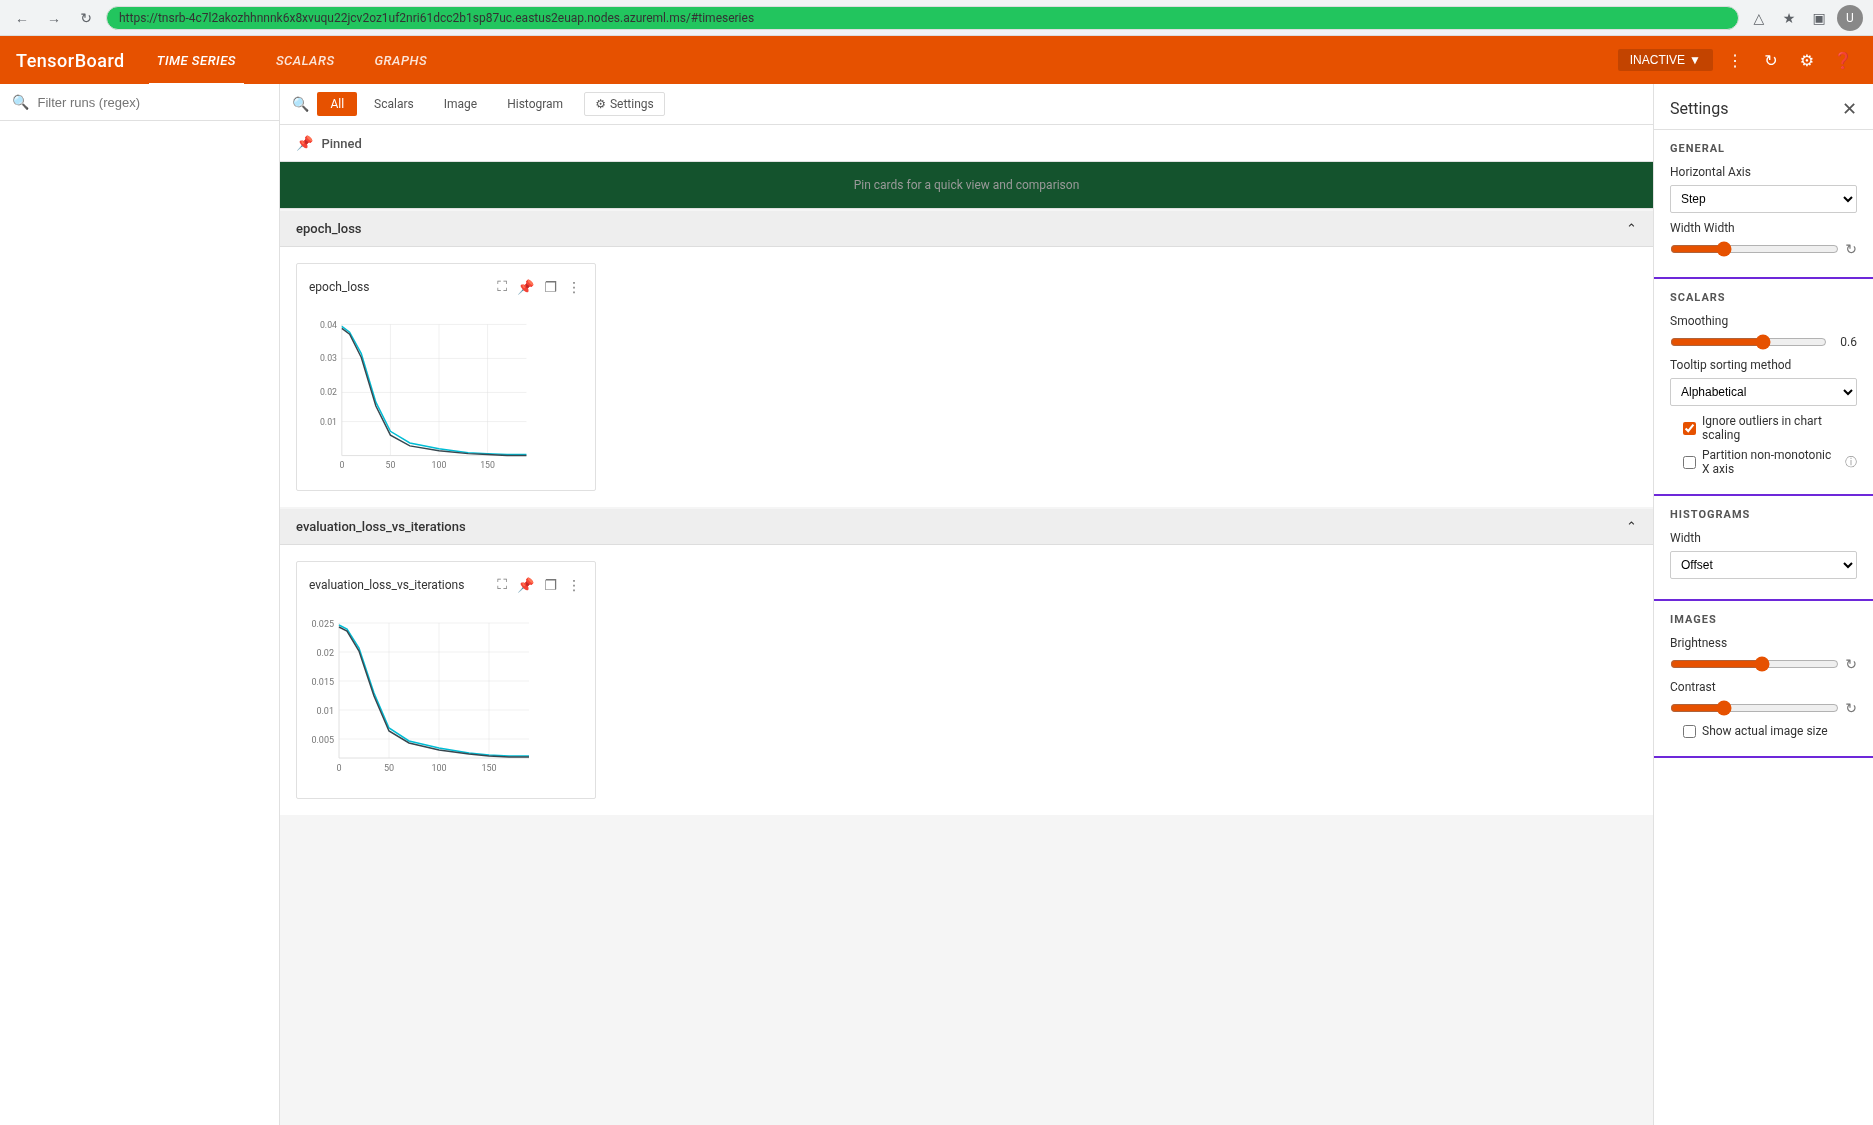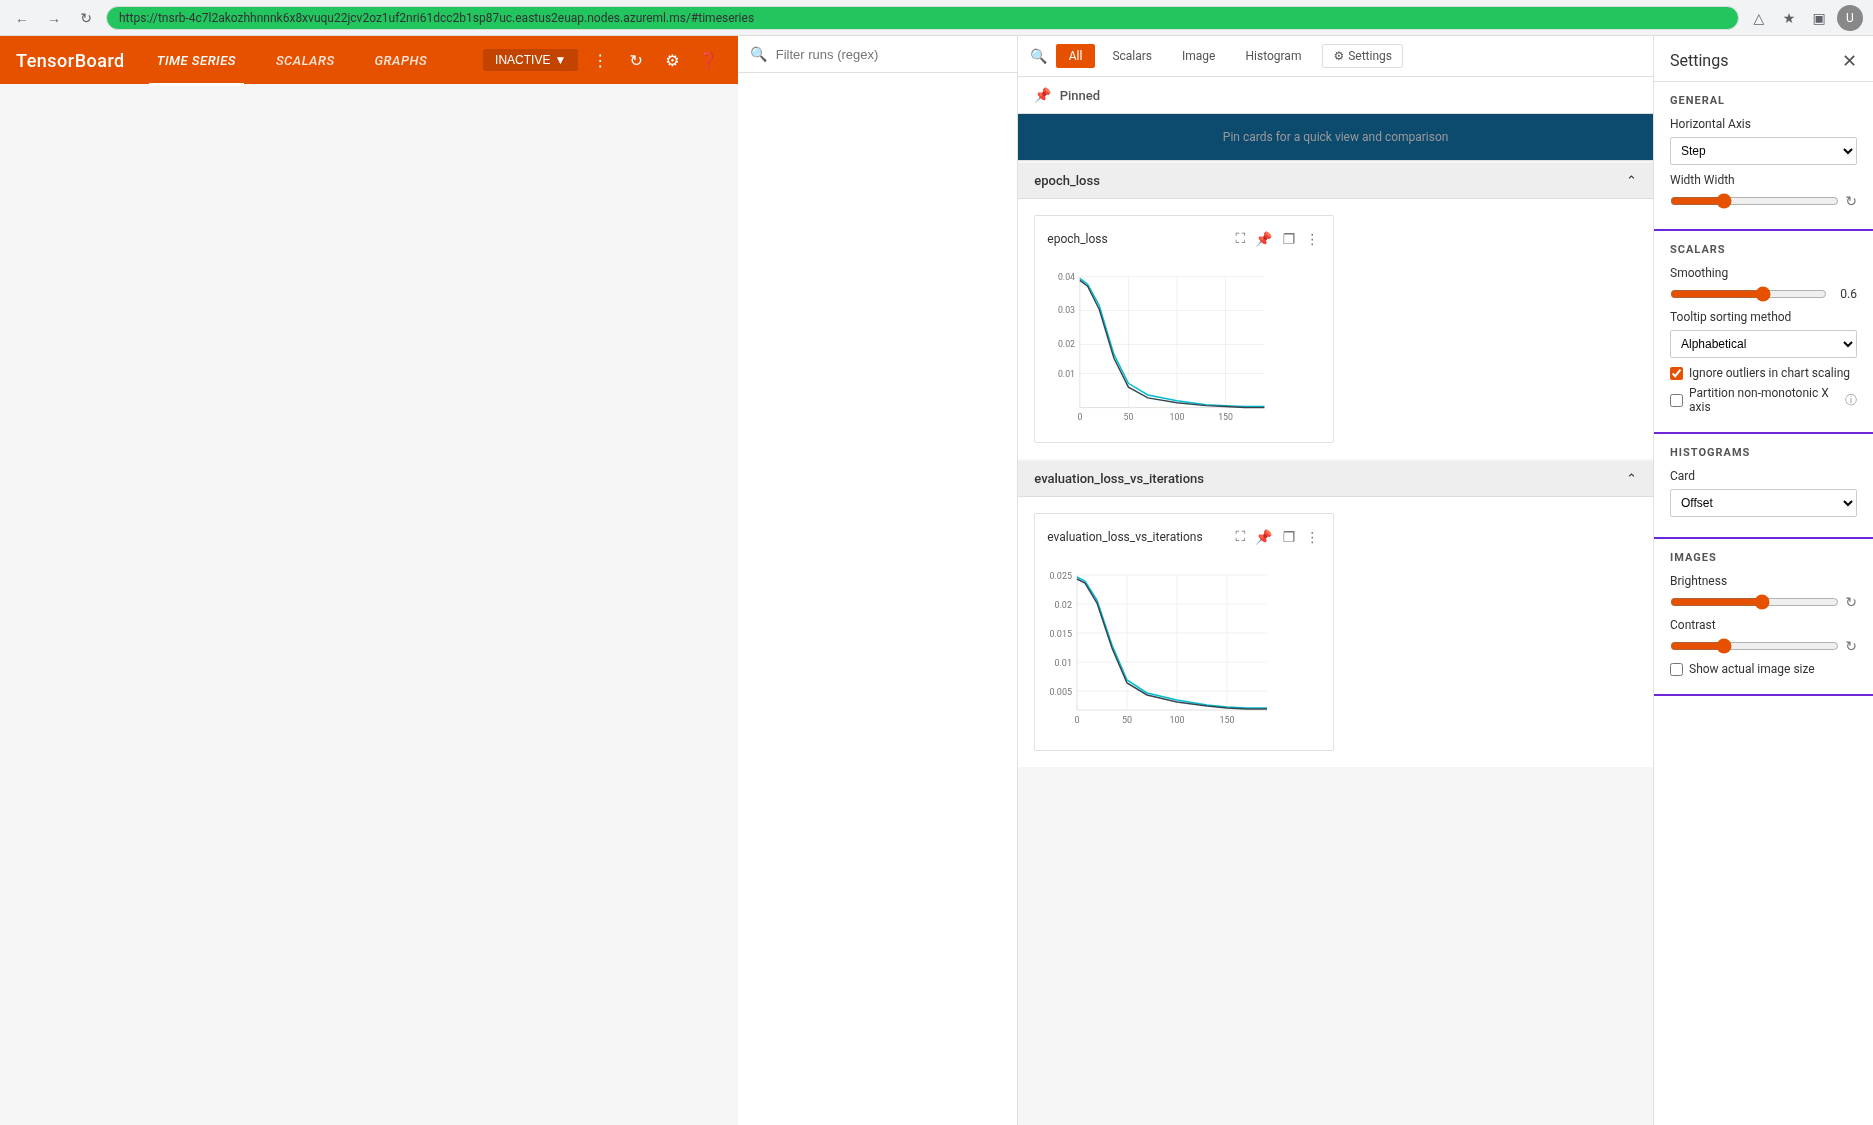--- a/index.html
+++ b/index.html
@@ -33,21 +33,21 @@
       border-radius: 12px;
       padding: 0 12px;
       font-size: 12px;
       color: #333;
       display: flex; align-items: center;
     }
     .browser-icons { display: flex; gap: 6px; align-items: center; }
     .browser-icon { width: 24px; height: 24px; display: flex; align-items: center; justify-content: center; color: #5f6368; font-size: 14px; cursor: pointer; }
 
     
-    .app { display: flex; height: calc(1125px - 36px); }
+    .app { display: flex; flex-direction: column; height: calc(1125px - 36px); }
 
     
     .top-nav {
       background: #E65100;
       height: 48px;
       display: flex;
       align-items: center;
       padding: 0 16px;
       gap: 24px;
       flex-shrink: 0;
@@ -192,21 +192,21 @@
       gap: 8px;
       font-size: 13px;
       color: #555;
     }
     .pin-icon { color: #555; font-size: 14px; }
     .pinned-placeholder {
       display: flex; align-items: center; justify-content: center;
       padding: 16px;
       color: #999;
       font-size: 12px;
-      background: #0c4a6e;
+      background: #14532d;
       border-bottom: 1px solid #e0e0e0;
     }
 
     
     .chart-group { background: #f9a8d4; margin-top: 2px; }
     .chart-group-header {
       background: #eeeeee;
       padding: 10px 16px;
       display: flex;
       align-items: center;
@@ -268,21 +268,21 @@
       font-size: 12px;
       padding: 0 6px;
       appearance: auto;
       background: white;
       margin-bottom: 8px;
     }
     .settings-slider-row { display: flex; align-items: center; gap: 6px; margin-bottom: 8px; }
     .settings-slider { flex: 1; accent-color: #E65100; }
     .settings-slider-val { font-size: 12px; color: #333; min-width: 24px; text-align: right; }
     .settings-reset-btn { color: #777; cursor: pointer; font-size: 14px; }
-    .settings-checkbox-row { display: flex; align-items: center; gap: 6px; margin-bottom: 6px; font-size: 12px; }
+    .settings-checkbox-row { display: flex; align-items: center; gap: 6px; margin-bottom: 6px; font-size: 12px; margin-left: 13px; }
     .settings-checkbox { accent-color: #E65100; }
     .settings-help-icon { color: #999; font-size: 12px; }
   </style>
 </head>
 <body>
 
 <div class="browser-chrome">
   <button class="browser-nav-btn">←</button>
   <button class="browser-nav-btn">→</button>
   <button class="browser-nav-btn">↻</button>
@@ -493,21 +493,21 @@
         </div>
         <div class="settings-checkbox-row">
           <input type="checkbox" class="settings-checkbox" style="">
           <span>Partition non-monotonic X axis</span>
           <span class="settings-help-icon">ⓘ</span>
         </div>
       </div>
 
       <div class="settings-section">
         <div class="settings-section-title">HISTOGRAMS</div>
-        <div class="settings-label">Card</div>
+        <div class="settings-label">Width</div>
         <select class="settings-select">
           <option>Offset</option>
           <option>Overlay</option>
         </select>
       </div>
 
       <div class="settings-section">
         <div class="settings-section-title">IMAGES</div>
         <div class="settings-label">Brightness</div>
         <div class="settings-slider-row">

